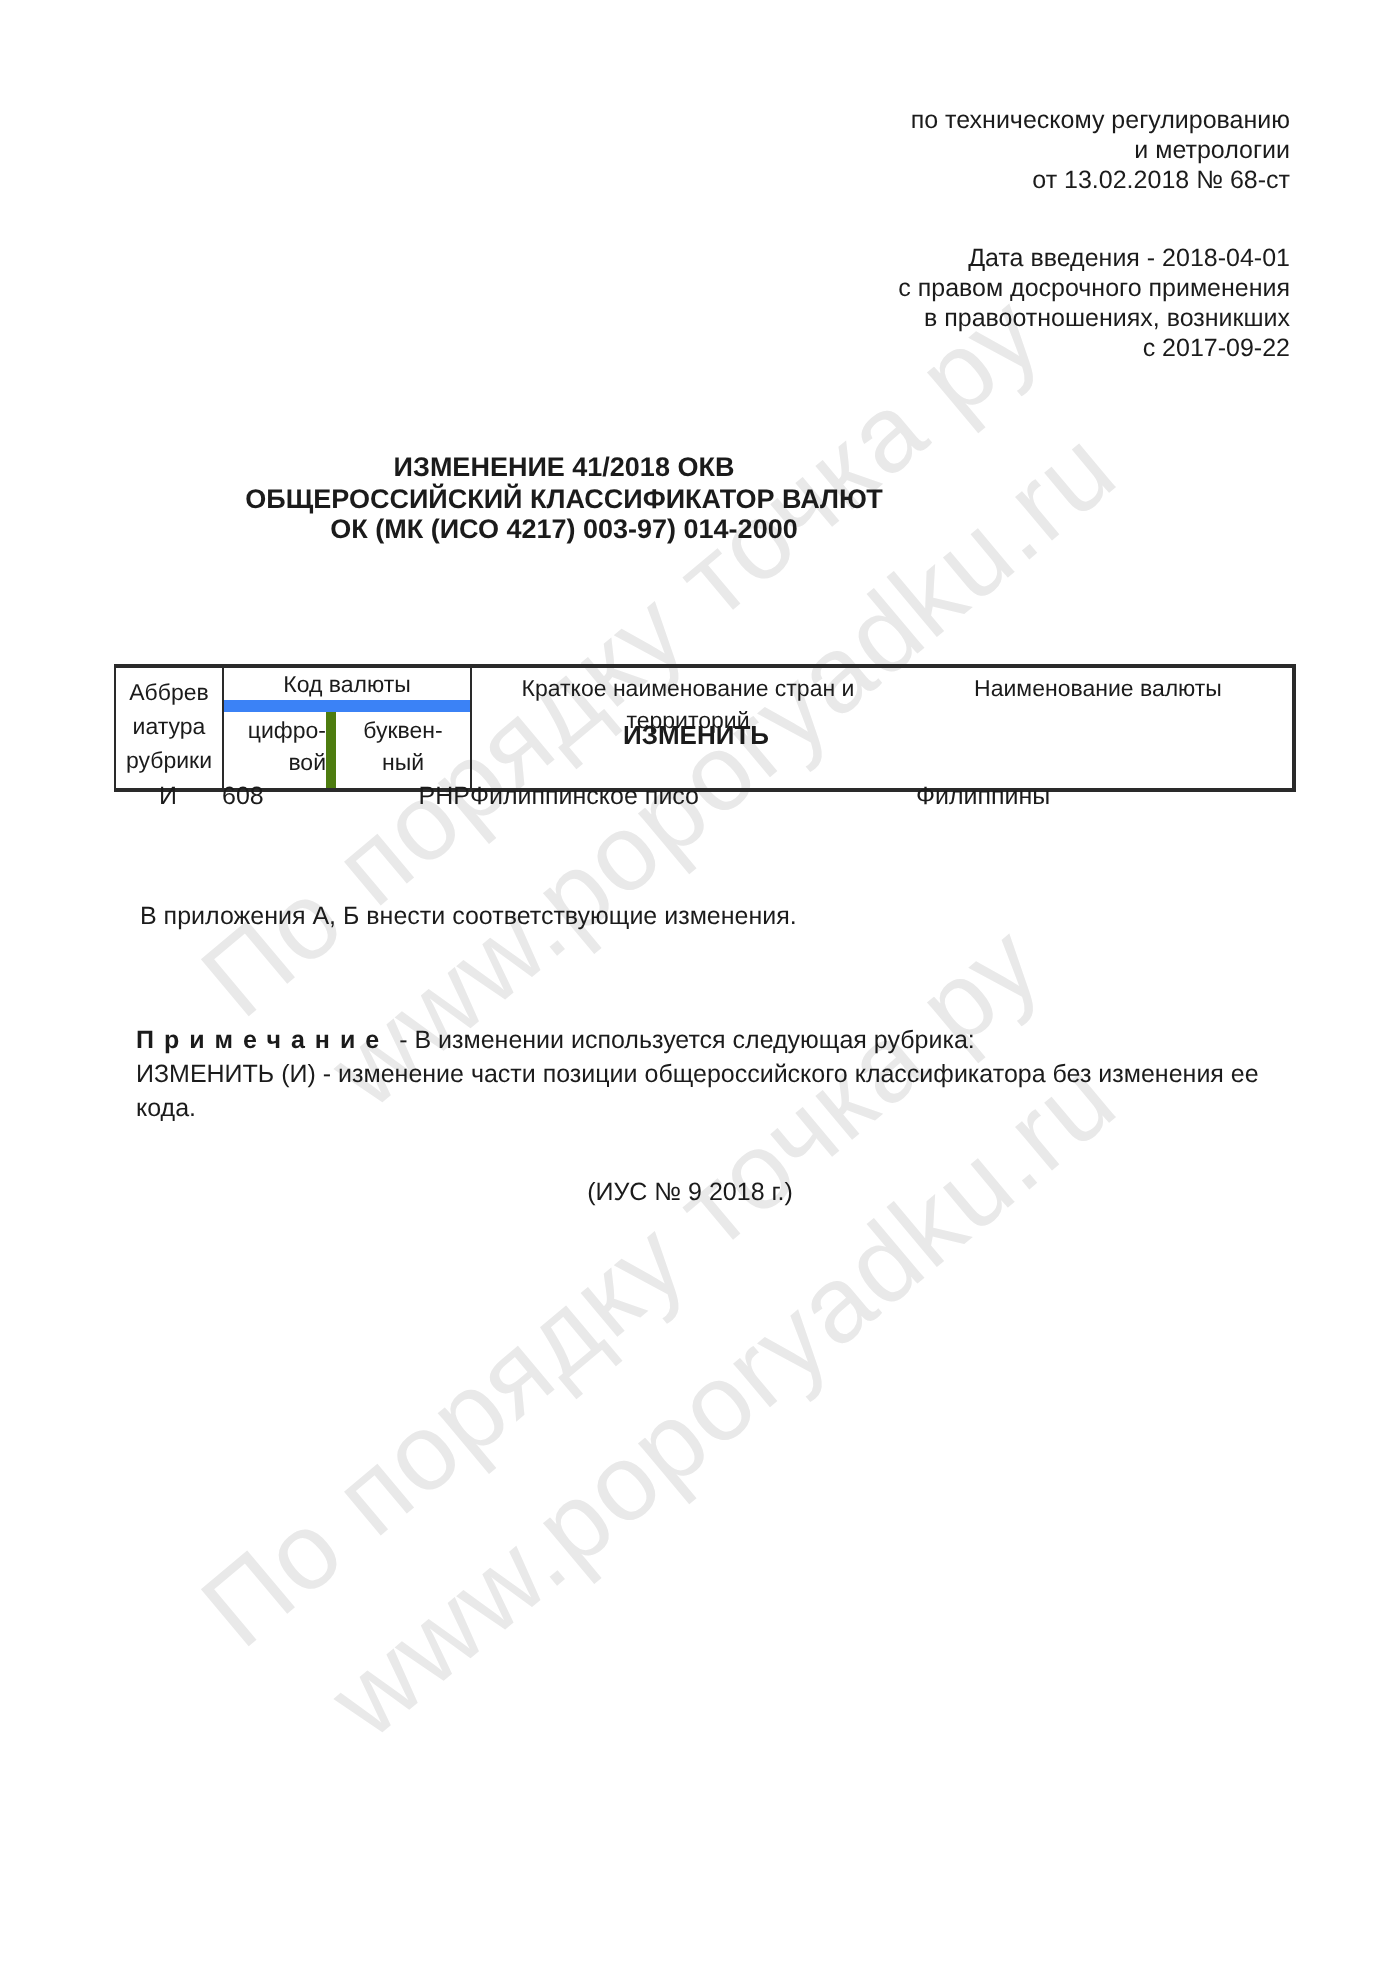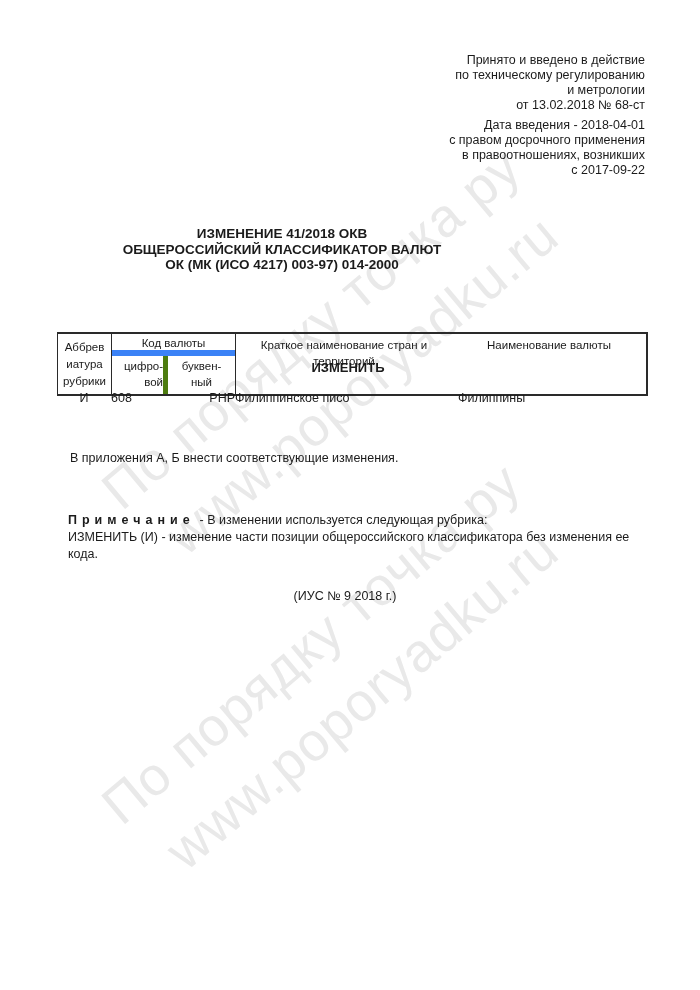--- a/index.html
+++ b/index.html
@@ -27,21 +27,21 @@
   }
   .wm .wm2{margin-left:20px;}
   .wm-a{left:85px;top:783px;}
   .wm-b{left:85px;top:468px;}
   
   .content{position:absolute;left:0;top:0;width:700px;height:990px;z-index:1;}
   .adoption{
     position:absolute;top:53px;right:55px;
     text-align:right;font-size:12.5px;line-height:15px;
   }
-  .adoption .para2{margin-top:5px;}
+  .adoption .para2{margin-top:24px;}
   .doc-title{
     position:absolute;top:226px;left:0;width:564px;
     text-align:center;font-weight:bold;font-size:13.5px;line-height:15.5px;
   }
   
   .tblhead{
     position:absolute;left:57px;top:284px;width:591px;height:64px;
     box-sizing:border-box;
     border-top:2px solid #2a2a2a;border-bottom:2px solid #2a2a2a;
     border-left:1px solid #2a2a2a;border-right:1px solid #2a2a2a;
@@ -95,21 +95,20 @@
   <div class="wm wm-b" style="color: rgb(233, 233, 233);">
     <div>По порядку точка ру</div>
     <div class="wm2">www.poporyadku.ru</div>
   </div>
 </div>
 
 <div class="content">
 
   <div class="adoption">
     <div>
-      <div>Принято и введено в действие</div>
       <div>по техническому регулированию</div>
       <div>и метрологии</div>
       <div>от 13.02.2018 № 68-ст</div>
     </div>
     <div class="para2">
       <div>Дата введения - 2018-04-01</div>
       <div>с правом досрочного применения</div>
       <div>в правоотношениях, возникших</div>
       <div>с 2017-09-22</div>
     </div>

